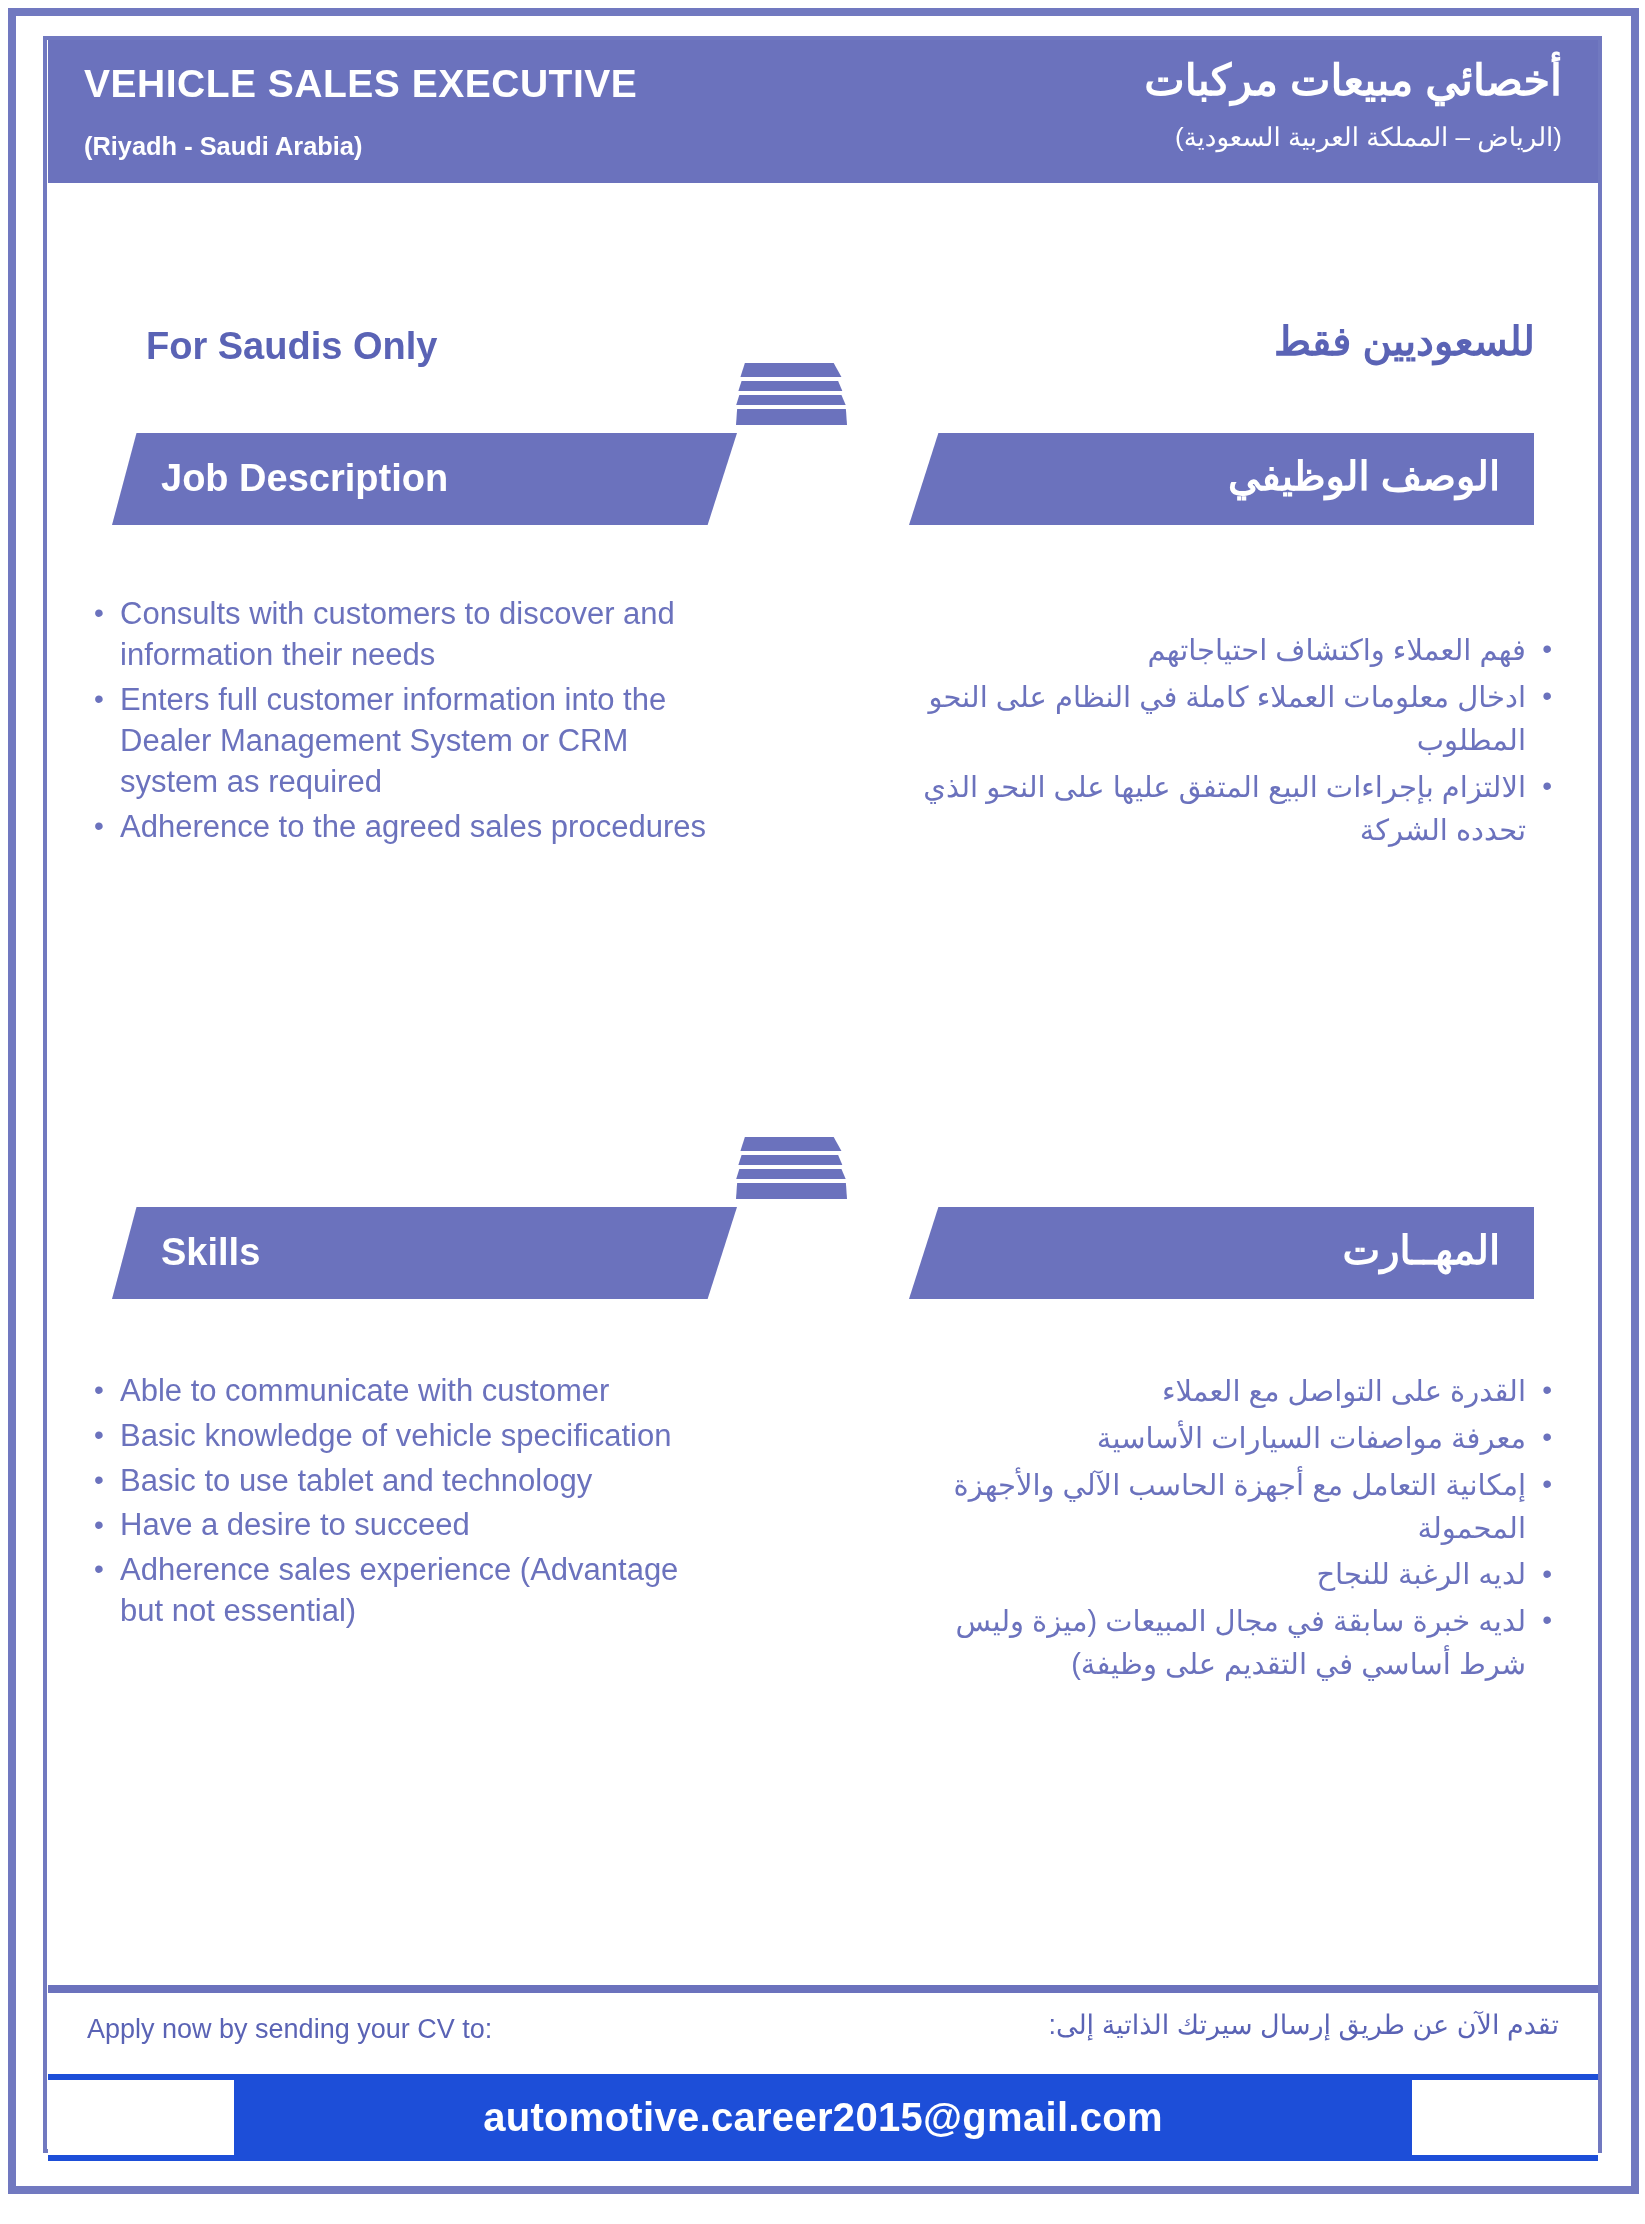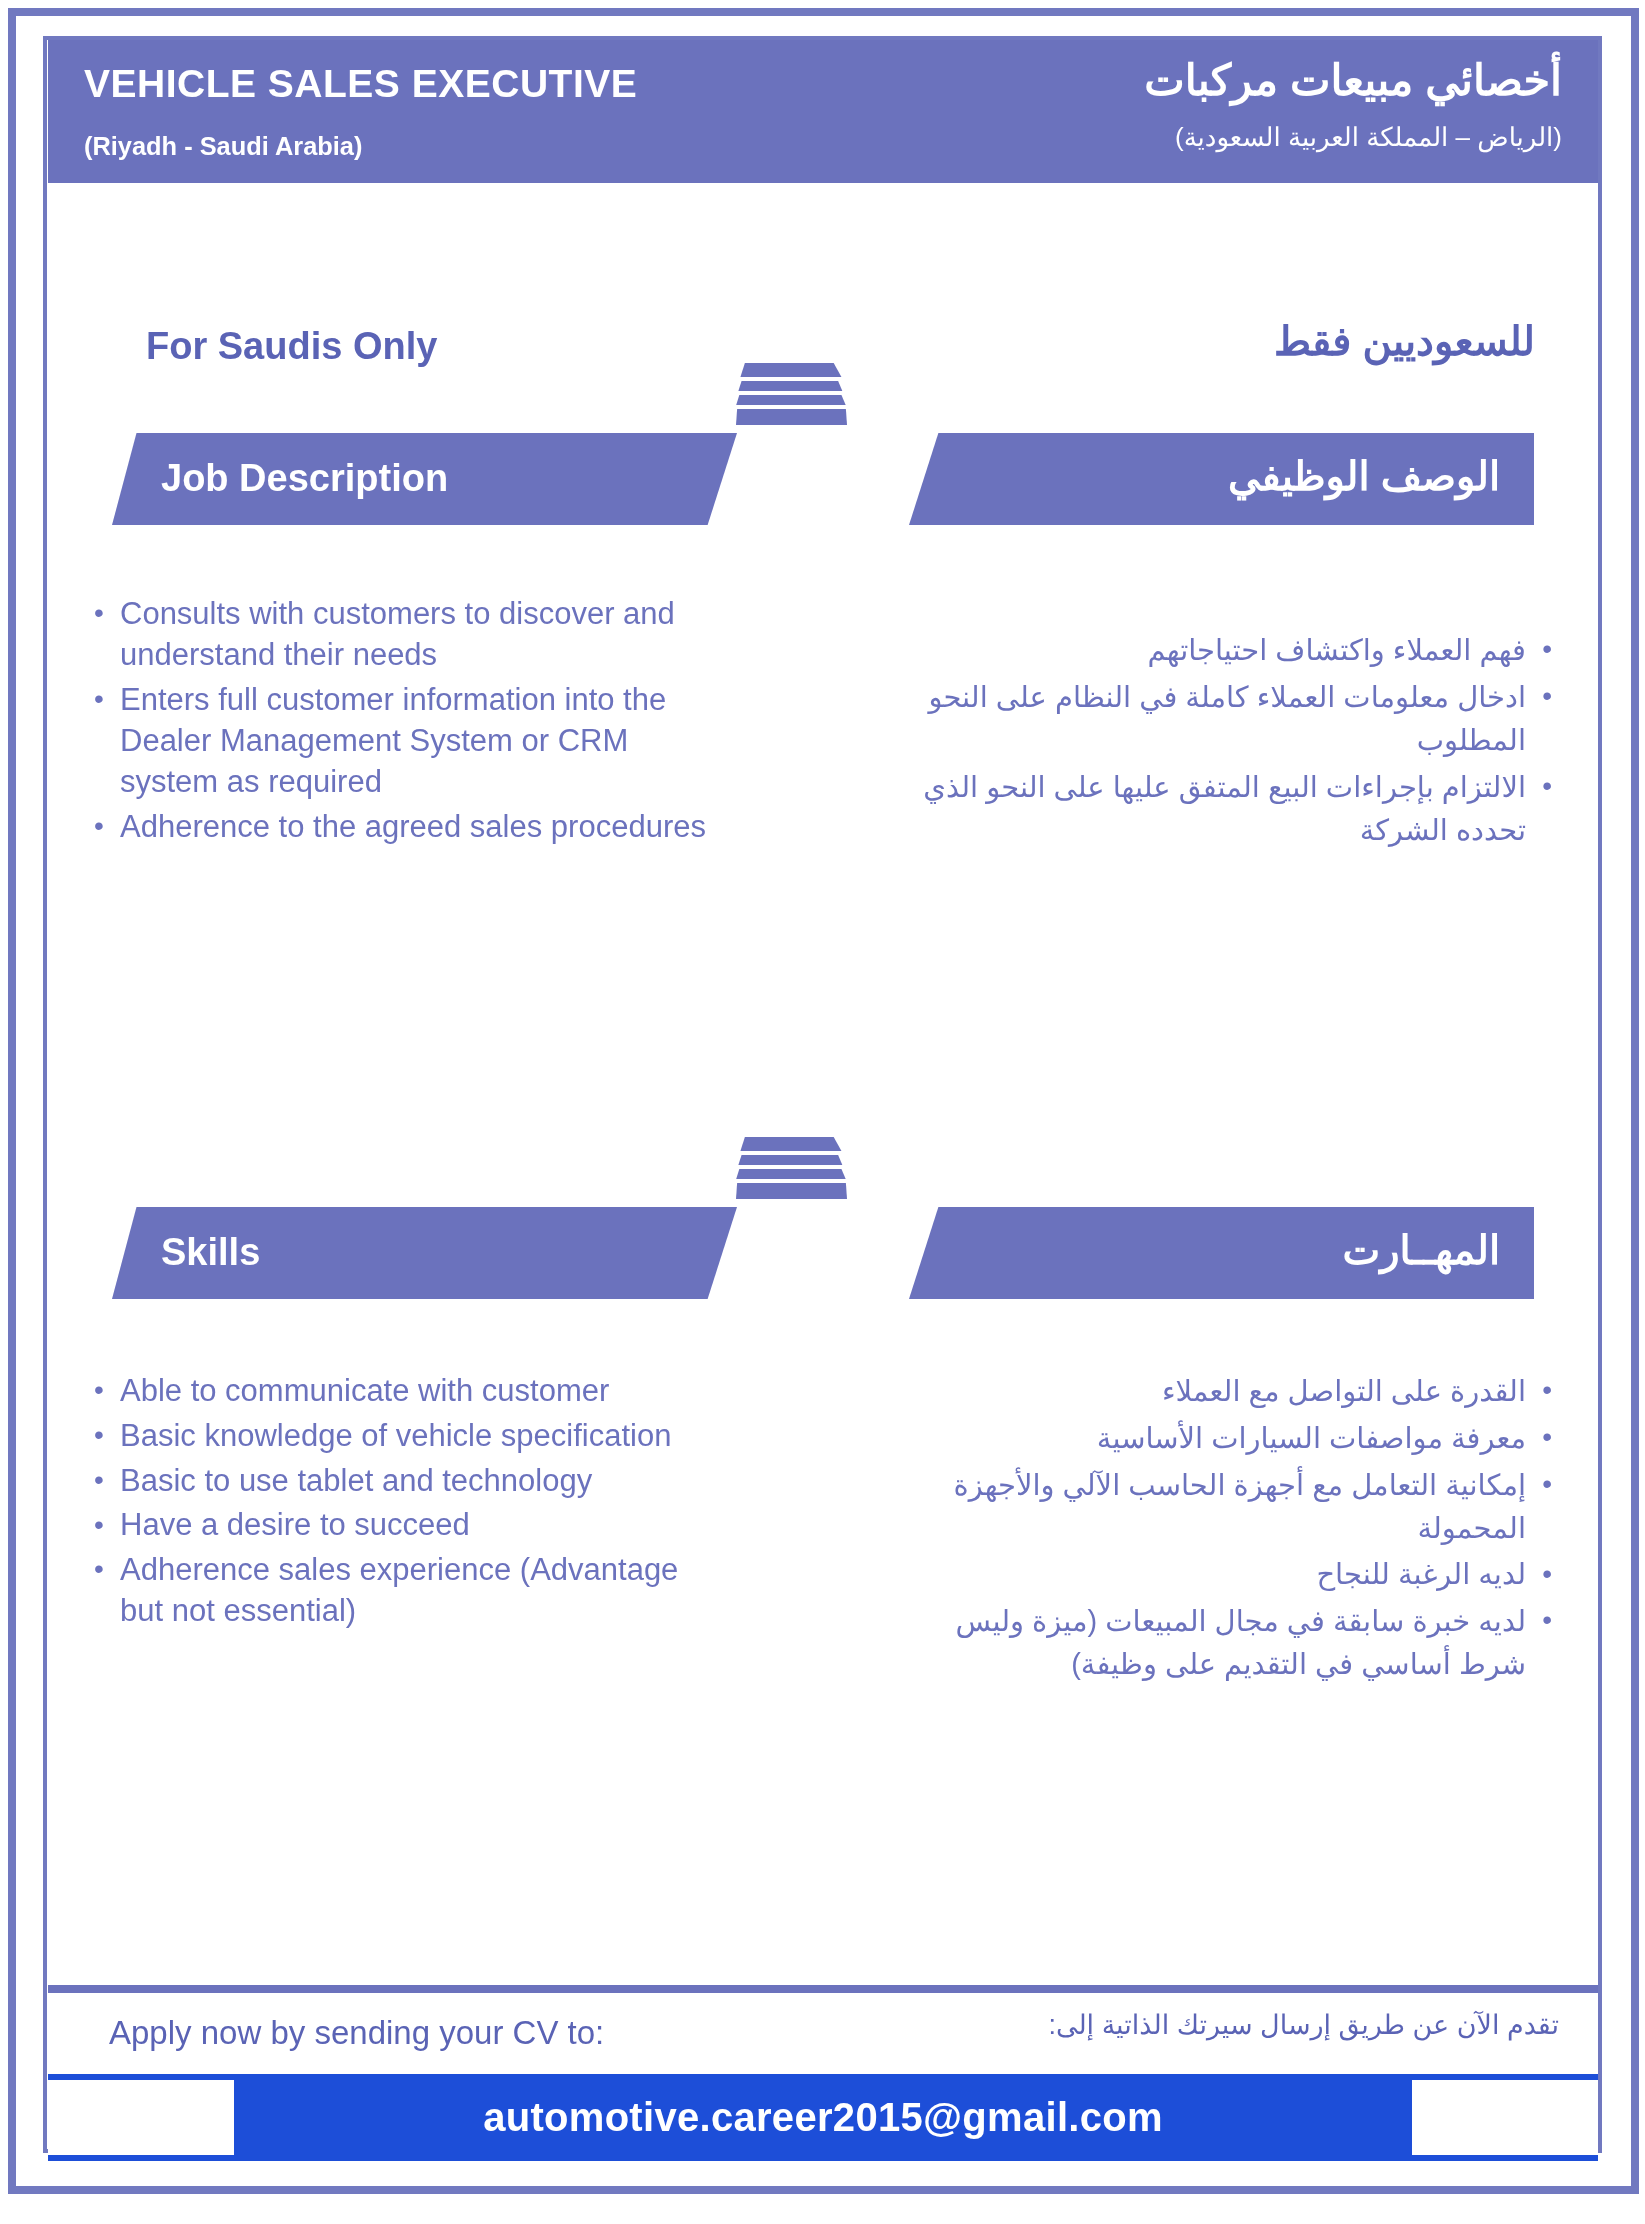--- a/index.html
+++ b/index.html
@@ -233,24 +233,23 @@
     left: 48px;
     top: 1985px;
     width: 1550px;
     height: 7.5px;
     background: #6b72bd;
   }
   .apply-en {
     position: absolute;
     left: 87px;
     top: 2014px;
-    font-size: 33px;
+    font-size: 27px;
     color: #5a63b5;
     white-space: nowrap;
-    margin-left: 22px;
   }
   .apply-ar {
     position: absolute;
     right: 87px;
     top: 2009px;
     font-size: 27px;
     color: #5a63b5;
     direction: rtl;
     white-space: nowrap;
   }
@@ -312,21 +311,21 @@
   </div>
   <div class="ribbon" style="top:433px;">
     <div class="ribbon-left"></div>
     <div class="ribbon-right"></div>
     <div class="ribbon-label-en">Job Description</div>
     <div class="ribbon-label-ar">الوصف الوظيفي</div>
   </div>
 
   <div class="col-en" style="left:92px; top:593px; width:621px;">
     <ul class="bullets">
-      <li>Consults with customers to discover and understand their needs</li>
+      <li>Consults with customers to discover and information their needs</li>
       <li>Enters full customer information into the Dealer Management System or CRM system as required</li>
       <li>Adherence to the agreed sales procedures</li>
     </ul>
   </div>
 
   <div class="col-ar" style="right:92px; top:629px; width:659px;">
     <ul class="bullets">
       <li>فهم العملاء واكتشاف احتياجاتهم</li>
       <li>ادخال معلومات العملاء كاملة في النظام على النحو المطلوب</li>
       <li>الالتزام بإجراءات البيع المتفق عليها على النحو الذي تحدده الشركة</li>

